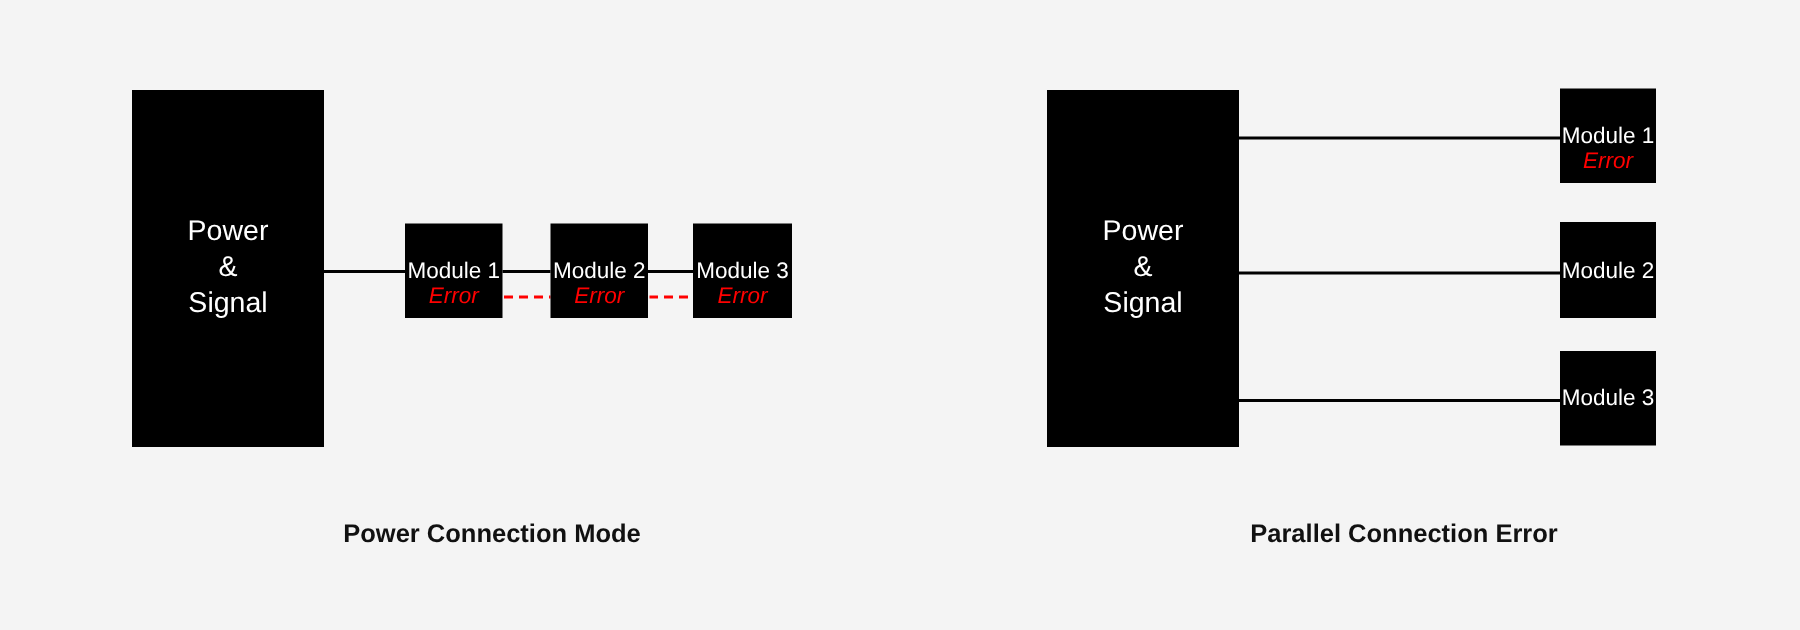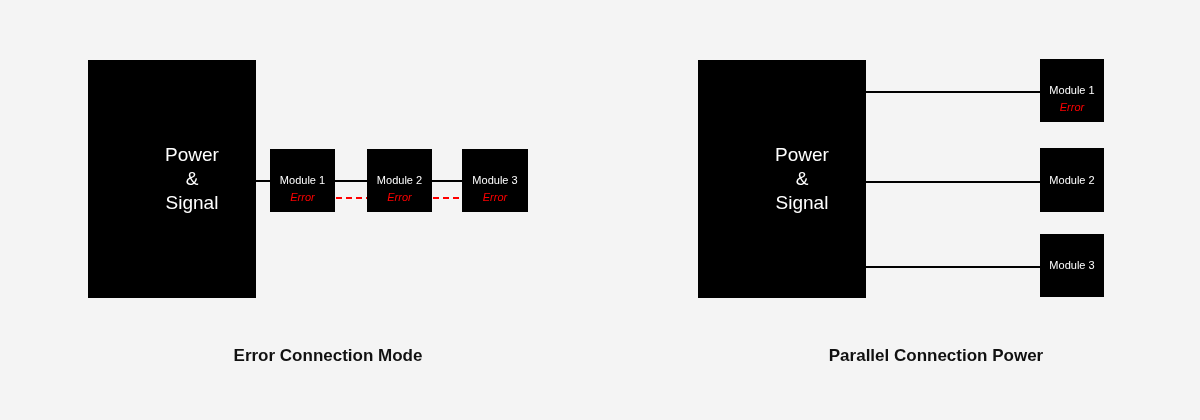--- a/index.html
+++ b/index.html
@@ -17,24 +17,23 @@
     color: #ffffff;
     display: flex;
     flex-direction: column;
     align-items: center;
     justify-content: center;
     text-align: center;
   }
   .power-box {
     font-size: 19px;
     line-height: 24px;
-    padding-left: 40px;
   }
   .module-box {
-    font-size: 11px;
+    font-size: 15px;
     line-height: 17px;
   }
   .module-error {
     color: #ff0000;
     margin-bottom: -17px; 
     font-style: italic;
   }
   .wire {
     position: absolute;
     height: 2px;
@@ -99,21 +98,21 @@
     </div>
     <div class="box module-box s-m2">
       <div>Module 2</div>
       <div class="module-error">Error</div>
     </div>
     <div class="box module-box s-m3">
       <div>Module 3</div>
       <div class="module-error">Error</div>
     </div>
 
-    <div class="caption s-caption">Error Connection Mode</div>
+    <div class="caption s-caption">Power Connection Mode</div>
   </div>
 
   <div>
     <div class="box power-box p-power">
       <div>Power</div>
       <div>&amp;</div>
       <div>Signal</div>
     </div>
 
     <div class="wire p-wire-1"></div>
@@ -124,16 +123,16 @@
       <div>Module 1</div>
       <div class="module-error">Error</div>
     </div>
     <div class="box module-box p-m2">
       <div>Module 2</div>
     </div>
     <div class="box module-box p-m3">
       <div>Module 3</div>
     </div>
 
-    <div class="caption p-caption">Parallel Connection Power</div>
+    <div class="caption p-caption">Parallel Connection Error</div>
   </div>
 
 </div>
 
 </body></html>

